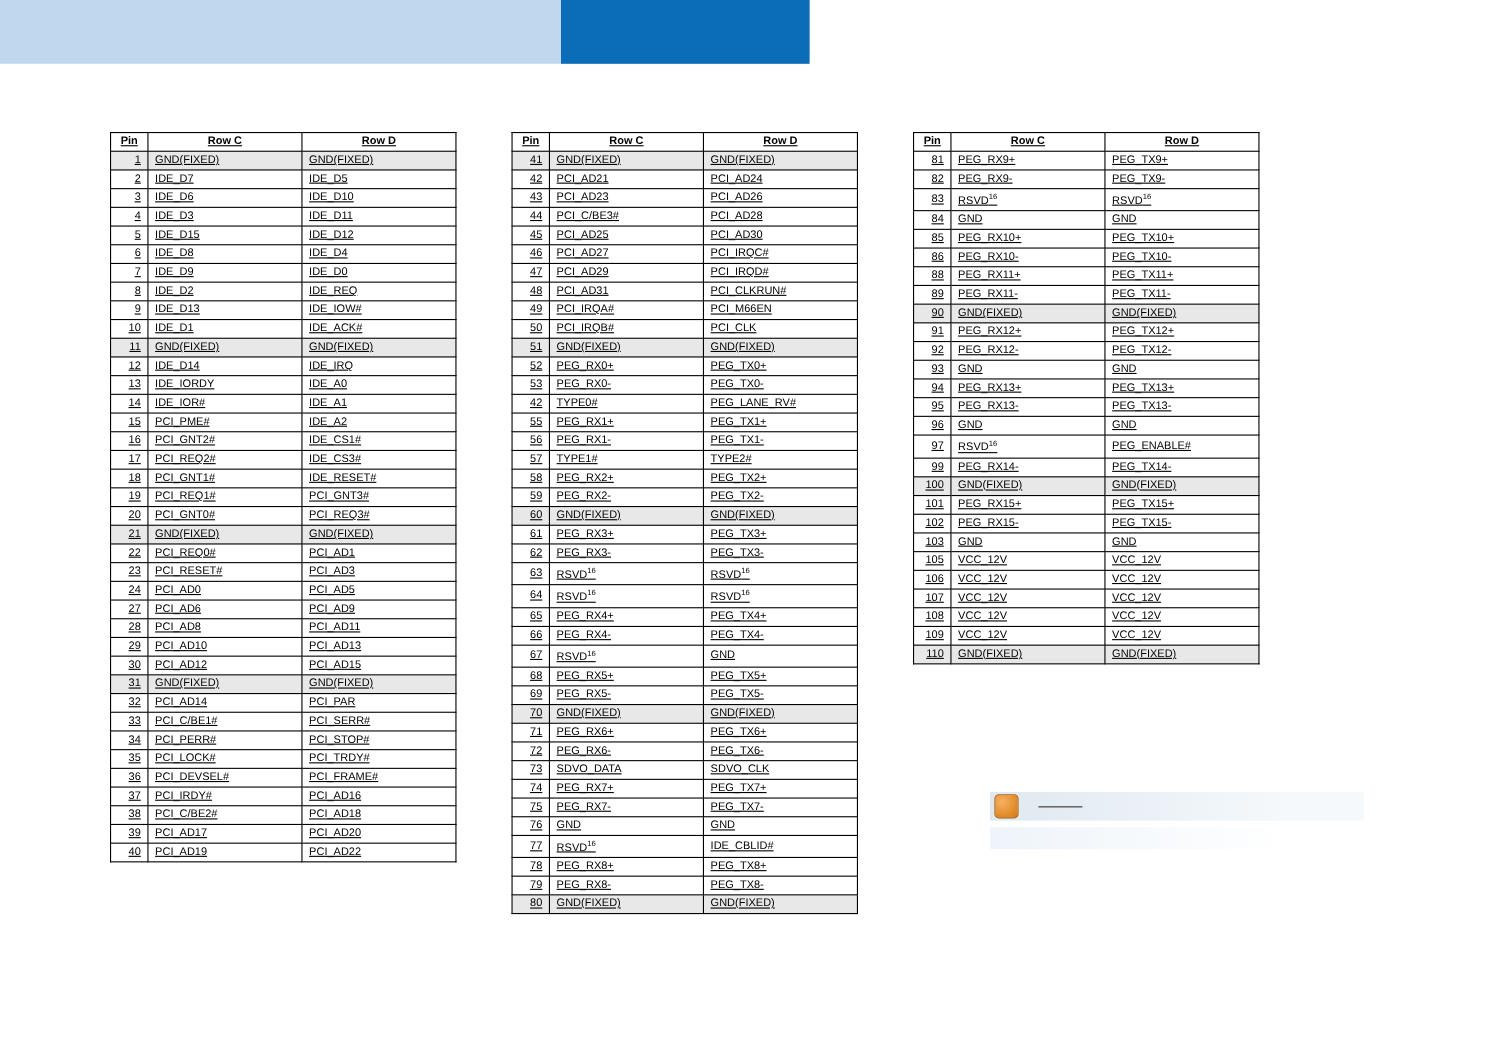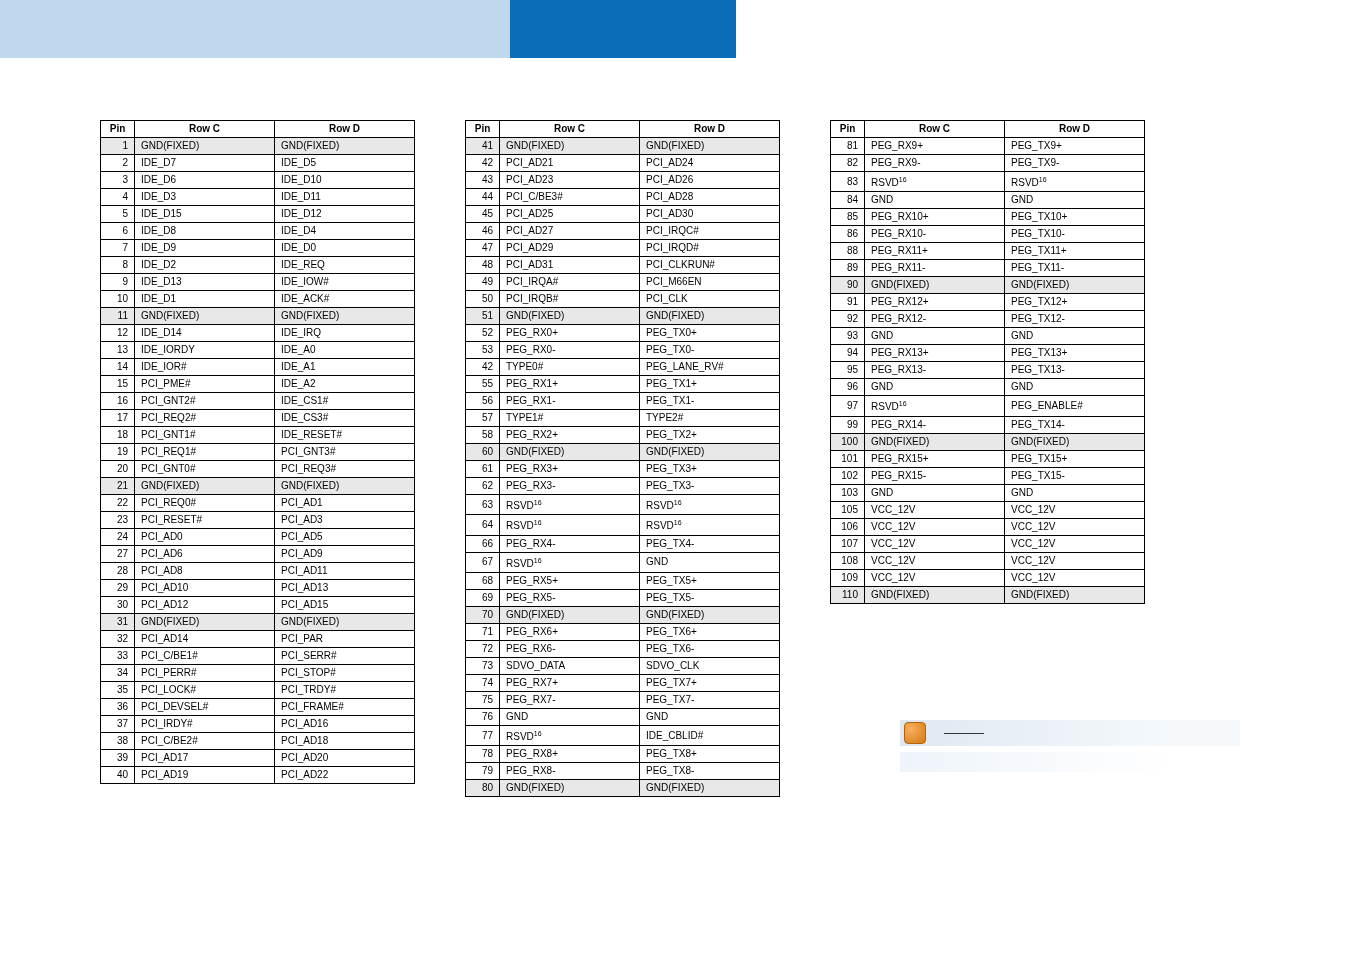--- a/index.html
+++ b/index.html
@@ -32,20 +32,21 @@
     right: 100px;
     display: flex;
     gap: 50px;
     align-items: flex-start;
   }
 
   .pin-table {
     border: 1px solid #000;
     border-collapse: collapse;
     background: #fff;
+    text-decoration: underline;
   }
   .pin-table th, .pin-table td {
     border: 1px solid #000;
     padding: 1px 6px;
     height: 16px;
     font-size: 10px;
     line-height: 14px;
     white-space: nowrap;
   }
   .pin-table th {
@@ -393,20 +394,25 @@
         <tr>
           <td class="col-pin">57</td>
           <td class="col-c">TYPE1#</td>
           <td class="col-d">TYPE2#</td>
         </tr>
         <tr>
           <td class="col-pin">58</td>
           <td class="col-c">PEG_RX2+</td>
           <td class="col-d">PEG_TX2+</td>
         </tr>
+        <tr>
+          <td class="col-pin">59</td>
+          <td class="col-c">PEG_RX2-</td>
+          <td class="col-d">PEG_TX2-</td>
+        </tr>
         <tr class="shaded">
           <td class="col-pin">60</td>
           <td class="col-c">GND(FIXED)</td>
           <td class="col-d">GND(FIXED)</td>
         </tr>
         <tr>
           <td class="col-pin">61</td>
           <td class="col-c">PEG_RX3+</td>
           <td class="col-d">PEG_TX3+</td>
         </tr>
@@ -417,20 +423,25 @@
         </tr>
         <tr>
           <td class="col-pin">63</td>
           <td class="col-c">RSVD<sup>16</sup></td>
           <td class="col-d">RSVD<sup>16</sup></td>
         </tr>
         <tr>
           <td class="col-pin">64</td>
           <td class="col-c">RSVD<sup>16</sup></td>
           <td class="col-d">RSVD<sup>16</sup></td>
+        </tr>
+        <tr>
+          <td class="col-pin">65</td>
+          <td class="col-c">PEG_RX4+</td>
+          <td class="col-d">PEG_TX4+</td>
         </tr>
         <tr>
           <td class="col-pin">66</td>
           <td class="col-c">PEG_RX4-</td>
           <td class="col-d">PEG_TX4-</td>
         </tr>
         <tr>
           <td class="col-pin">67</td>
           <td class="col-c">RSVD<sup>16</sup></td>
           <td class="col-d">GND</td>

